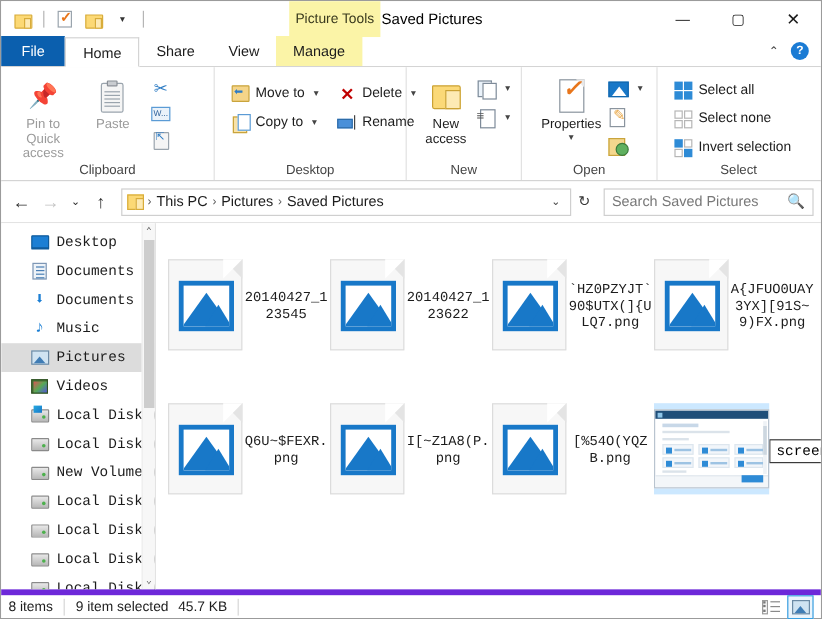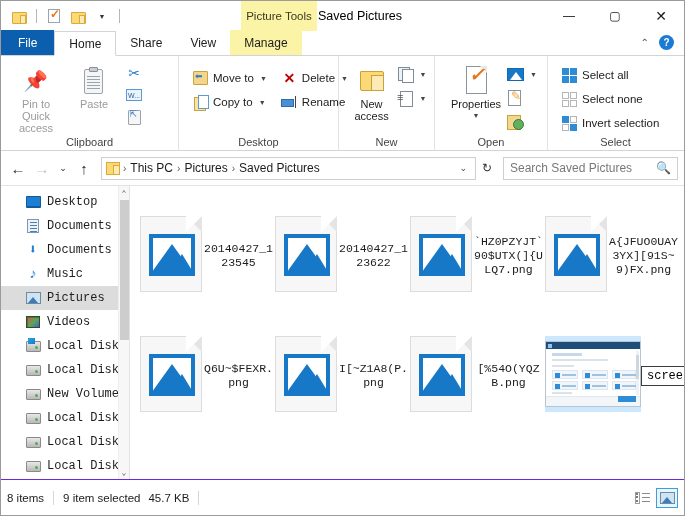--- a/index.html
+++ b/index.html
@@ -420,22 +420,22 @@
   .renamebox {
     margin-top: 3px; border: 1px solid #3b3b3b; background: #fff;
     padding: 2px 5px; font-size: 12px; color: #000; display: flex; align-items: center;
     line-height: 14px; white-space: nowrap;
   }
   .renamebox .sel { background: #1878c8; color: #fff; }
   .caret { display: inline-block; width: 1px; height: 13px; background: #000; margin-left: 1px; }
 
   
   #statusbar {
-    height: 36px; min-height: 24px; background: #fff;
-    border-top: 1px solid #6d28d9;
+    height: 24px; min-height: 24px; background: #fff;
+    border-top: 5px solid #6d28d9;
     display: flex; align-items: center; padding: 0 6px;
     font-size: 11.5px; color: #1c1c1c;
   }
   .st-sep { width: 1px; height: 14px; background: #d6d6d6; margin: 0 9px; }
   .st-right { margin-left: auto; display: flex; align-items: center; gap: 3px; }
   .viewbtn {
     width: 22px; height: 20px; display: flex; align-items: center; justify-content: center;
   }
   .viewbtn.active { border: 1px solid #3a9fe0; background: #eaf4fc; }
   .det-ico { width: 15px; height: 12px; display: flex; gap: 2px; }

